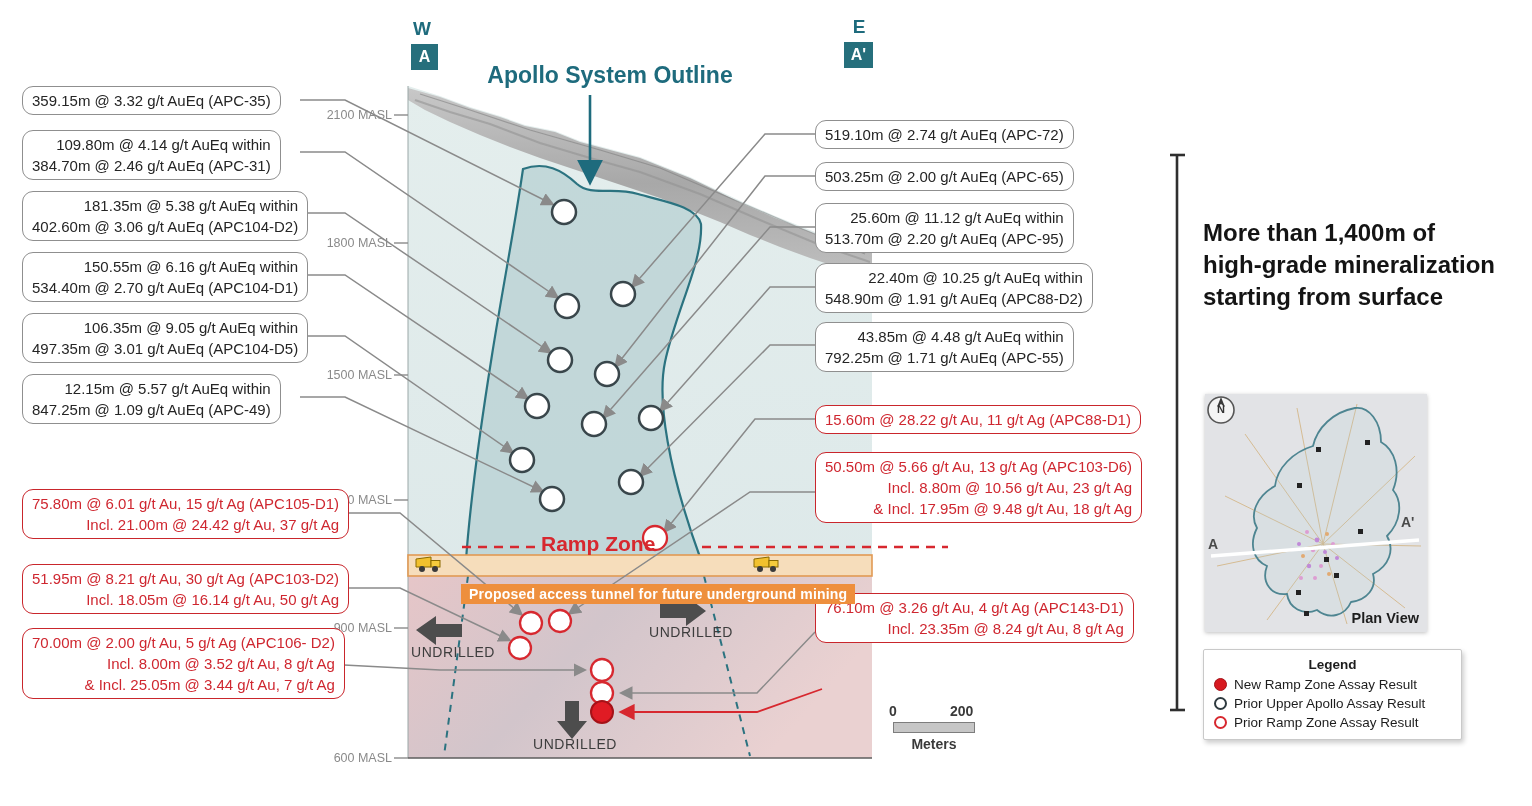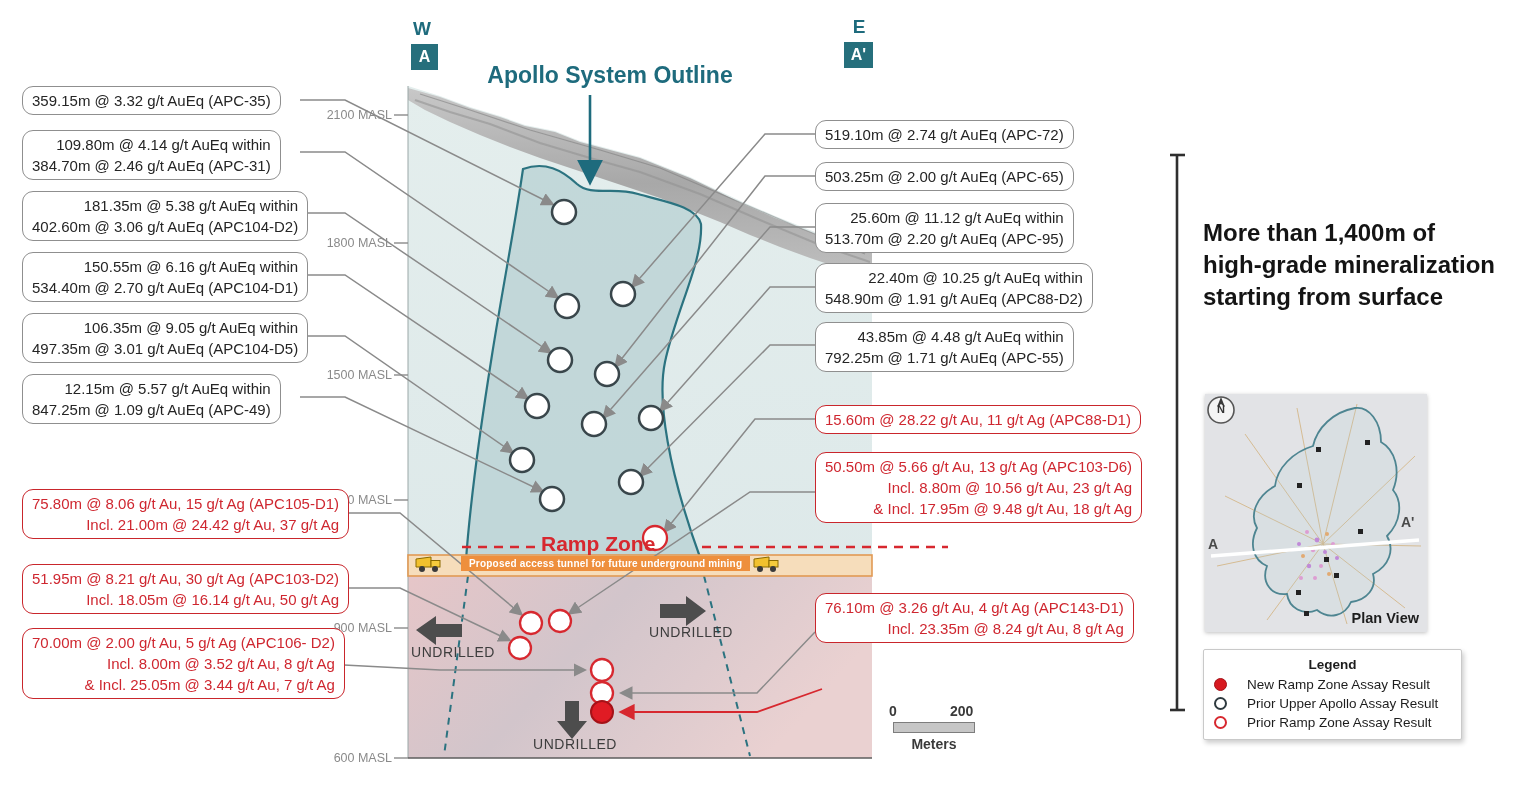--- a/index.html
+++ b/index.html
@@ -12,39 +12,39 @@
   .box.red { border:1.7px solid #c9262c; color:#cf2730; }
   .box.red-fill { background:#e11f26; border:1.7px solid #b31118; color:#ffffff; }
   .masl { position:absolute; z-index:2; width:86px; text-align:right;
           font-size:12.5px; color:#8a8a8a; }
   .dir-letter { position:absolute; z-index:2; font-size:19px; font-weight:bold; color:#1e6b7d; text-align:center; }
   .dir-box { position:absolute; z-index:2; background:#266f7c; color:#ffffff; font-weight:bold;
              font-size:16px; text-align:center; line-height:26px; }
   .title { position:absolute; z-index:2; font-size:23px; font-weight:bold; color:#1e6b7d; text-align:center; }
   .rampzone-label { position:absolute; z-index:3; font-size:21px; font-weight:bold; color:#d7282f; }
   .tunnel-label { position:absolute; z-index:3; background:#ee8f3d; color:#ffffff; font-weight:bold;
-                  font-size:10px; padding:2px 8px; letter-spacing:0.2px; }
+                  font-size:14px; padding:2px 8px; letter-spacing:0.2px;margin-top:28px; }
   .undrilled { position:absolute; z-index:3; font-size:14px; font-weight:normal; color:#3d3d3d; letter-spacing:0.5px; }
   .annotation { position:absolute; z-index:2; font-size:24px; font-weight:bold; color:#141414;
                 line-height:32px; white-space:pre-line; }
   
   #plan-map { position:absolute; left:1205px; top:394px; width:222px; height:238px;
               background:#e2e3e6; box-shadow:0 1px 4px rgba(0,0,0,0.25); z-index:2; }
   #plan-map svg { position:absolute; left:0; top:0; }
   .plan-a { position:absolute; font-size:14px; font-weight:bold; color:#4a4a4a; z-index:3; }
   .plan-caption { position:absolute; right:8px; bottom:6px; font-size:14.5px; font-weight:bold; color:#1d1d1d; z-index:3; }
   .compass { position:absolute; left:7px; top:7px; width:32px; height:32px; z-index:3; }
   .compass-n { position:absolute; left:0; top:9px; width:32px; text-align:center;
                font-size:11px; font-weight:bold; color:#333; z-index:4; }
   
   #legend { position:absolute; left:1203px; top:649px; width:259px; background:#ffffff;
             border:1px solid #c9c9c9; box-shadow:2px 3px 5px rgba(0,0,0,0.2);
             padding:7px 10px 9px 10px; z-index:2; border-radius:2px; }
   #legend .legend-title { text-align:center; font-size:13.5px; font-weight:bold; color:#1d1d1d; margin-bottom:5px; }
-  .legend-row { display:flex; align-items:center; gap:20px; margin-top:4px; }
+  .legend-row { display:flex; align-items:center; gap:7px; margin-top:4px; }
   .legend-swatch { width:13px; height:13px; border-radius:50%; flex:0 0 auto; }
   .sw-new   { background:#d71920; border:1.5px solid #a51218; }
   .sw-prior-ramp { background:#ffffff; border:2px solid #d7282f; }
   .sw-prior-upper { background:#ffffff; border:2px solid #2e3a3f; }
   .legend-label { font-size:13.5px; color:#1d1d1d; }
   
   .scale-num { position:absolute; z-index:2; font-size:14px; font-weight:bold; color:#3a3a3a; }
   .scale-bar { position:absolute; left:893px; top:722px; width:82px; height:11px;
                background:#c6c6c6; border:1.3px solid #7d7d7d; z-index:2; }
   .scale-unit { position:absolute; left:893px; top:736px; width:82px; text-align:center;
@@ -212,21 +212,21 @@
 384.70m @ 2.46 g/t AuEq (APC-31)</div>
   <div class="box" style="left:22px; top:191px;">181.35m @ 5.38 g/t AuEq within
 402.60m @ 3.06 g/t AuEq (APC104-D2)</div>
   <div class="box" style="left:22px; top:252px;">150.55m @ 6.16 g/t AuEq within
 534.40m @ 2.70 g/t AuEq (APC104-D1)</div>
   <div class="box" style="left:22px; top:313px;">106.35m @ 9.05 g/t AuEq within
 497.35m @ 3.01 g/t AuEq (APC104-D5)</div>
   <div class="box" style="left:22px; top:374px;">12.15m @ 5.57 g/t AuEq within
 847.25m @ 1.09 g/t AuEq (APC-49)</div>
 
-  <div class="box red" style="left:22px; top:489px;">75.80m @ 8.06 g/t Au, 15 g/t Ag (APC105-D1)
+  <div class="box red" style="left:22px; top:489px;">75.80m @ 6.01 g/t Au, 15 g/t Ag (APC105-D1)
 Incl. 21.00m @ 24.42 g/t Au, 37 g/t Ag</div>
   <div class="box red" style="left:22px; top:564px;">51.95m @ 8.21 g/t Au, 30 g/t Ag (APC103-D2)
 Incl. 18.05m @ 16.14 g/t Au, 50 g/t Ag</div>
   <div class="box red" style="left:22px; top:628px;">70.00m @ 2.00 g/t Au, 5 g/t Ag (APC106- D2)
 Incl. 8.00m @ 3.52 g/t Au, 8 g/t Ag
 &amp; Incl. 25.05m @ 3.44 g/t Au, 7 g/t Ag</div>
 
   <div class="box" style="left:815px; top:120px;">519.10m @ 2.74 g/t AuEq (APC-72)</div>
   <div class="box" style="left:815px; top:162px;">503.25m @ 2.00 g/t AuEq (APC-65)</div>
   <div class="box" style="left:815px; top:203px;">25.60m @ 11.12 g/t AuEq within

